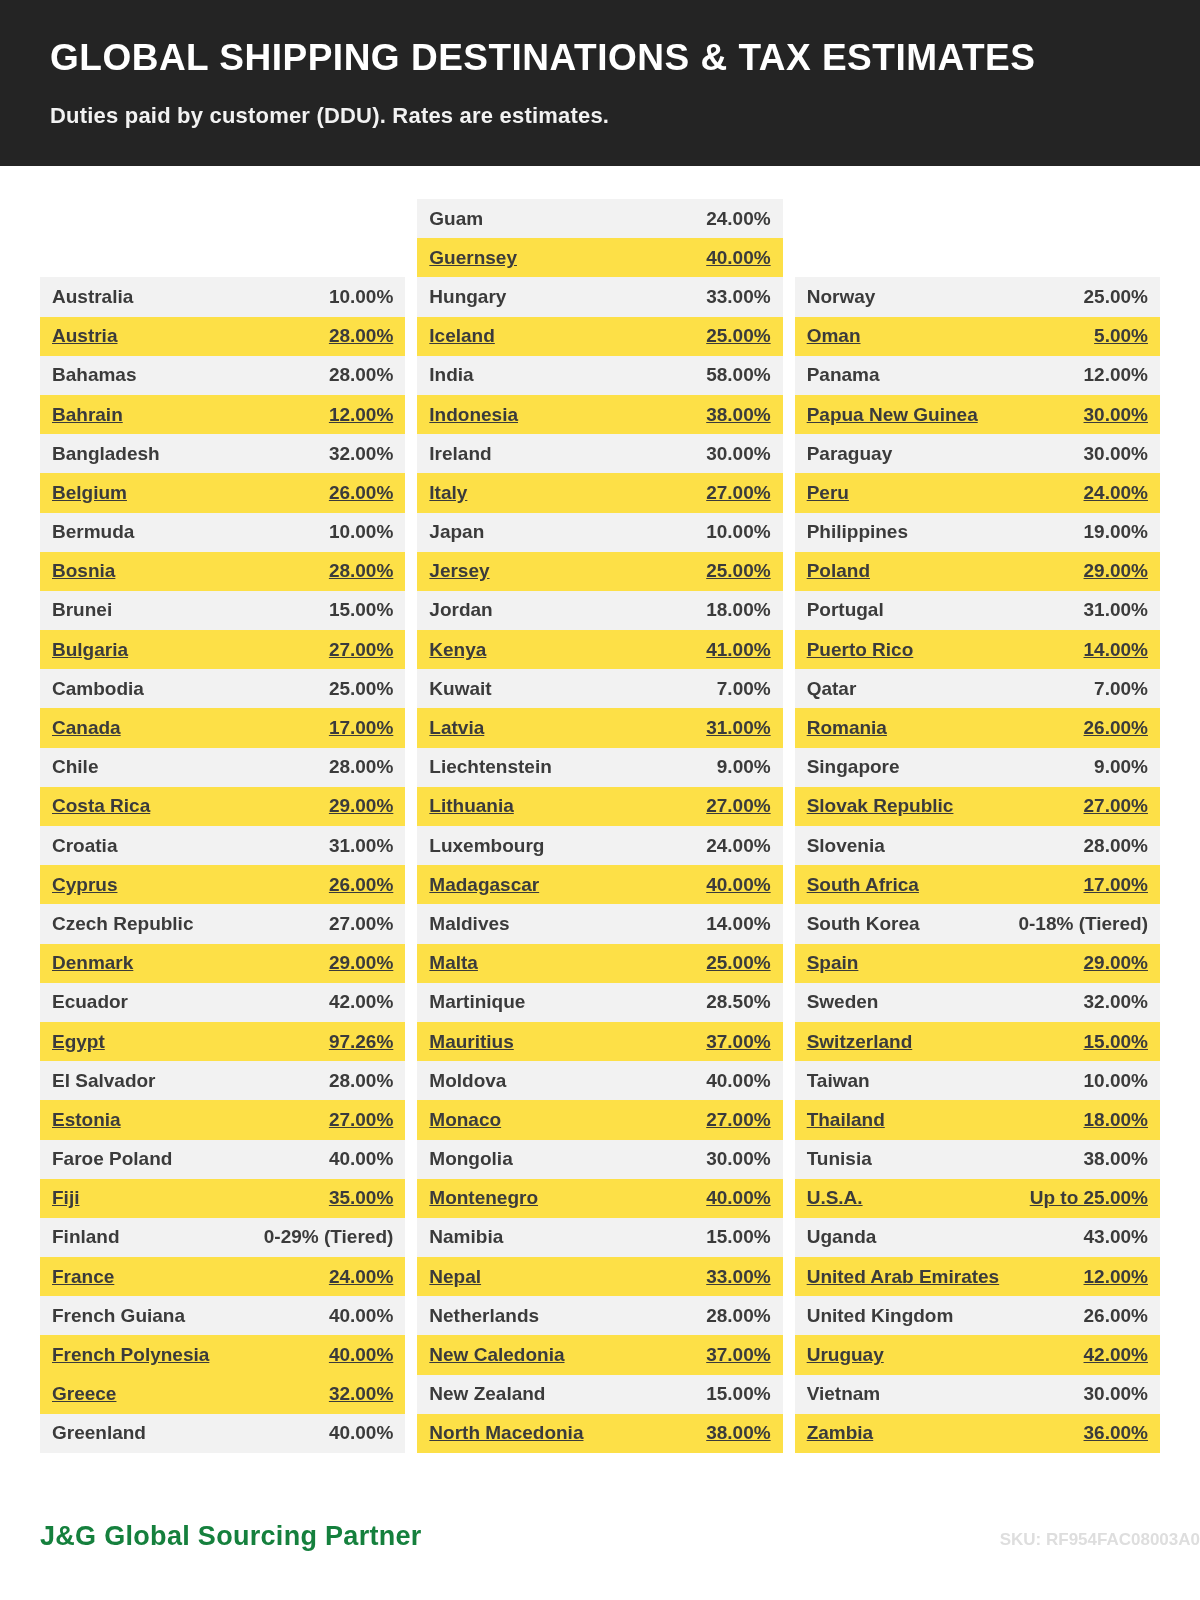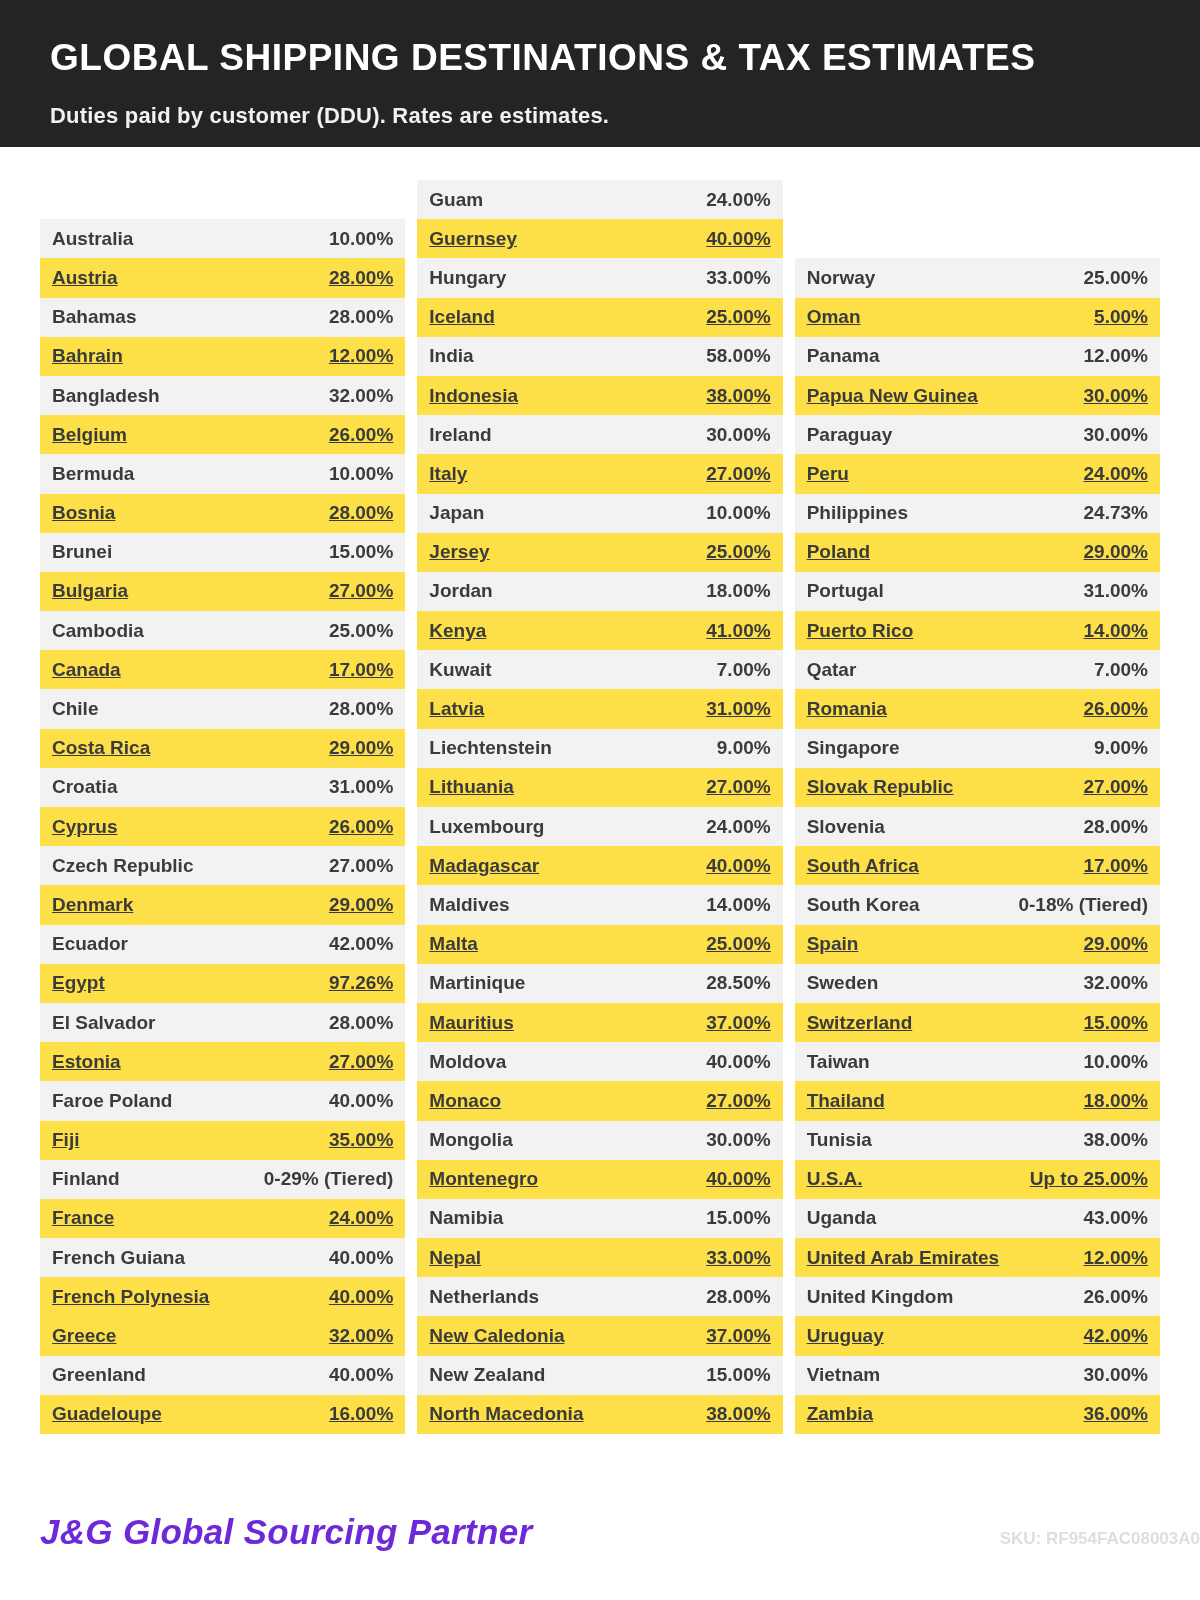--- a/index.html
+++ b/index.html
@@ -11,21 +11,21 @@
   .page {
     position: relative;
     width: 1200px;
     height: 1600px;
     background: #ffffff;
     overflow: hidden;
   }
   .header {
     background: #242424;
     padding: 38px 50px 34px 50px;
-    height: 147px;
+    height: 166px;
   }
   .page-title {
     color: #ffffff;
     font-size: 37px;
     font-weight: 700;
     letter-spacing: 0.5px;
     line-height: 1.1;
   }
   .page-subtitle {
     color: #f2f2f2;
@@ -61,25 +61,24 @@
   .footer {
     position: absolute;
     left: 40px;
     right: 0;
     bottom: 48px;
     display: flex;
     justify-content: space-between;
     align-items: baseline;
   }
   .brand {
-    color: #6d28d9;
-    font-size: 35px;
+    color: #15803d;
+    font-size: 27px;
     font-weight: 700;
     letter-spacing: 0.3px;
-    font-style: italic;
   }
   .sku {
     color: #dedede;
     font-size: 17px;
     font-weight: 700;
     white-space: nowrap;
     margin-left: 23px;
   }
 </style>
 </head>
@@ -207,24 +206,20 @@
           <span class="rate">40.00%</span>
         </div>
         <div class="row even">
           <span class="country">Greece</span>
           <span class="rate">32.00%</span>
         </div>
         <div class="row odd">
           <span class="country">Greenland</span>
           <span class="rate">40.00%</span>
         </div>
-        <div class="row even">
-          <span class="country">Guadeloupe</span>
-          <span class="rate">16.00%</span>
-        </div>
       </div>
       <div class="col">
         <div class="row odd">
           <span class="country">Guam</span>
           <span class="rate">24.00%</span>
         </div>
         <div class="row even">
           <span class="country">Guernsey</span>
           <span class="rate">40.00%</span>
         </div>
@@ -369,21 +364,21 @@
         <div class="row odd">
           <span class="country">Paraguay</span>
           <span class="rate">30.00%</span>
         </div>
         <div class="row even">
           <span class="country">Peru</span>
           <span class="rate">24.00%</span>
         </div>
         <div class="row odd">
           <span class="country">Philippines</span>
-          <span class="rate">24.73%</span>
+          <span class="rate">19.00%</span>
         </div>
         <div class="row even">
           <span class="country">Poland</span>
           <span class="rate">29.00%</span>
         </div>
         <div class="row odd">
           <span class="country">Portugal</span>
           <span class="rate">31.00%</span>
         </div>
         <div class="row even">

